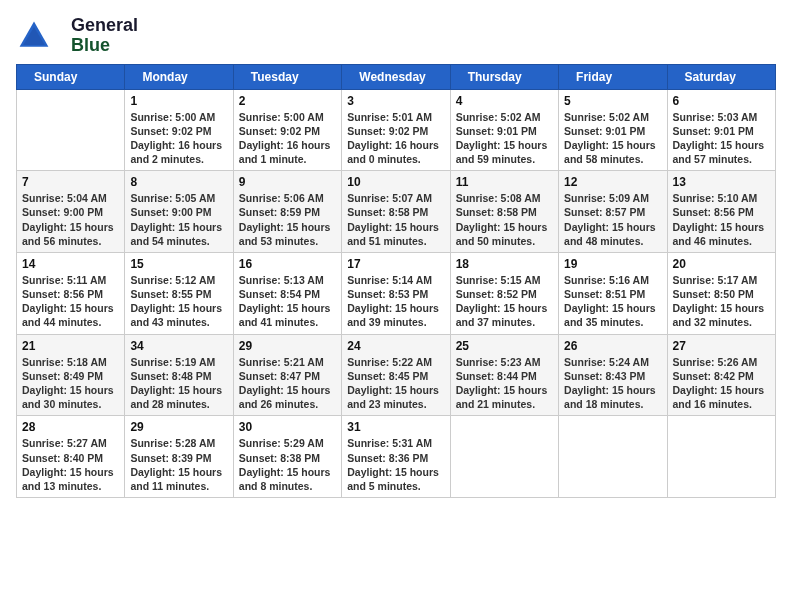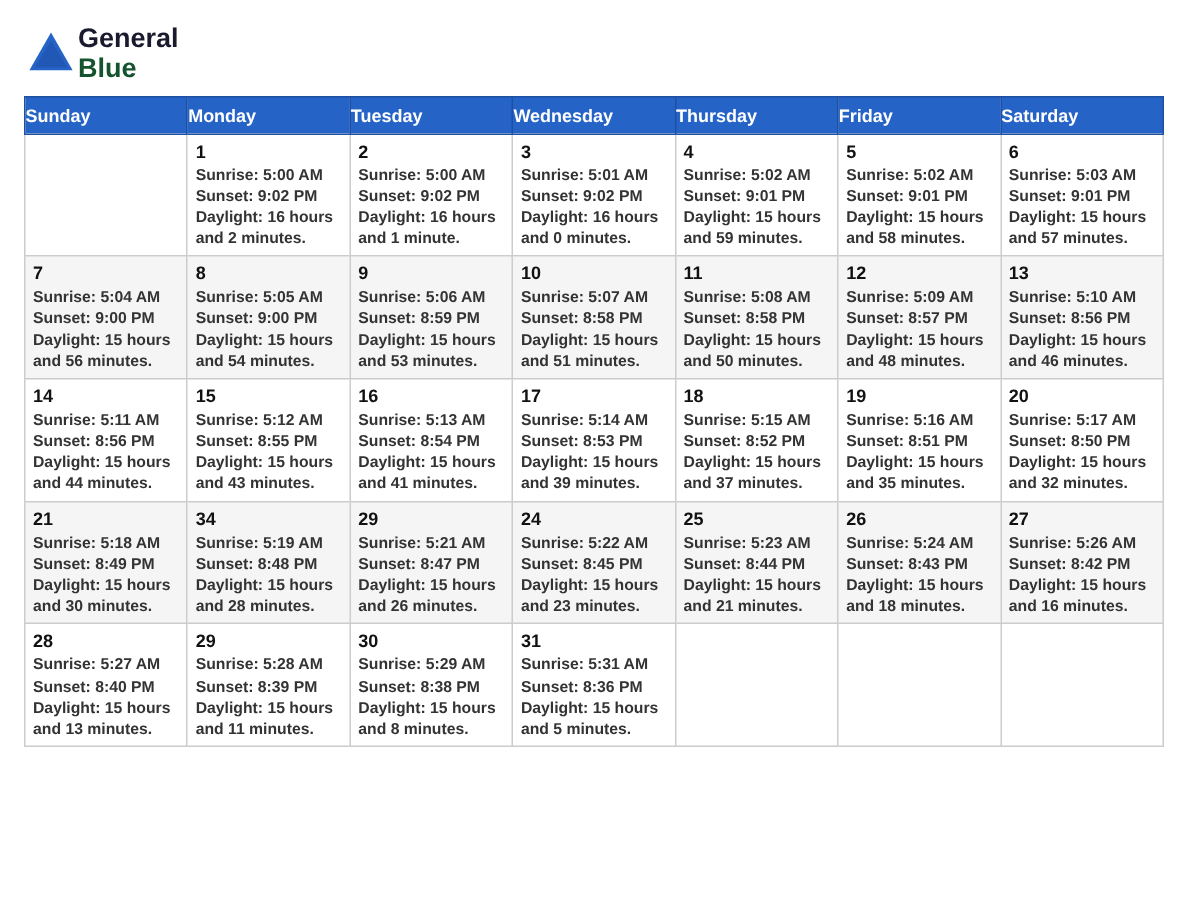--- a/index.html
+++ b/index.html
@@ -12,21 +12,21 @@
     }
     .header {
       display: flex;
       justify-content: space-between;
       align-items: flex-start;
       margin-bottom: 8px;
     }
     .logo {
       display: flex;
       align-items: center;
-      gap: 0;
+      gap: 19px;
     }
     .logo-text {
       font-size: 18px;
       font-weight: bold;
       color: #1a1a2e;
       line-height: 1.1;
     }
     .logo-blue { color: #14532d; }
     .logo-icon {
       width: 36px;
@@ -47,21 +47,21 @@
     }
     .calendar {
       width: 100%;
       border-collapse: collapse;
       font-size: 11px;
     }
     .calendar th {
       background: #2563c7;
       color: #fff;
       text-align: left;
-      padding: 5px 0;
+      padding: 5px 17px;
       font-size: 12px;
       border: 1px solid #1e50a2;
     }
     .calendar td {
       vertical-align: top;
       border: 1px solid #ccc;
       padding: 4px 5px;
       width: 108px;
       min-height: 80px;
       background: #fff;

